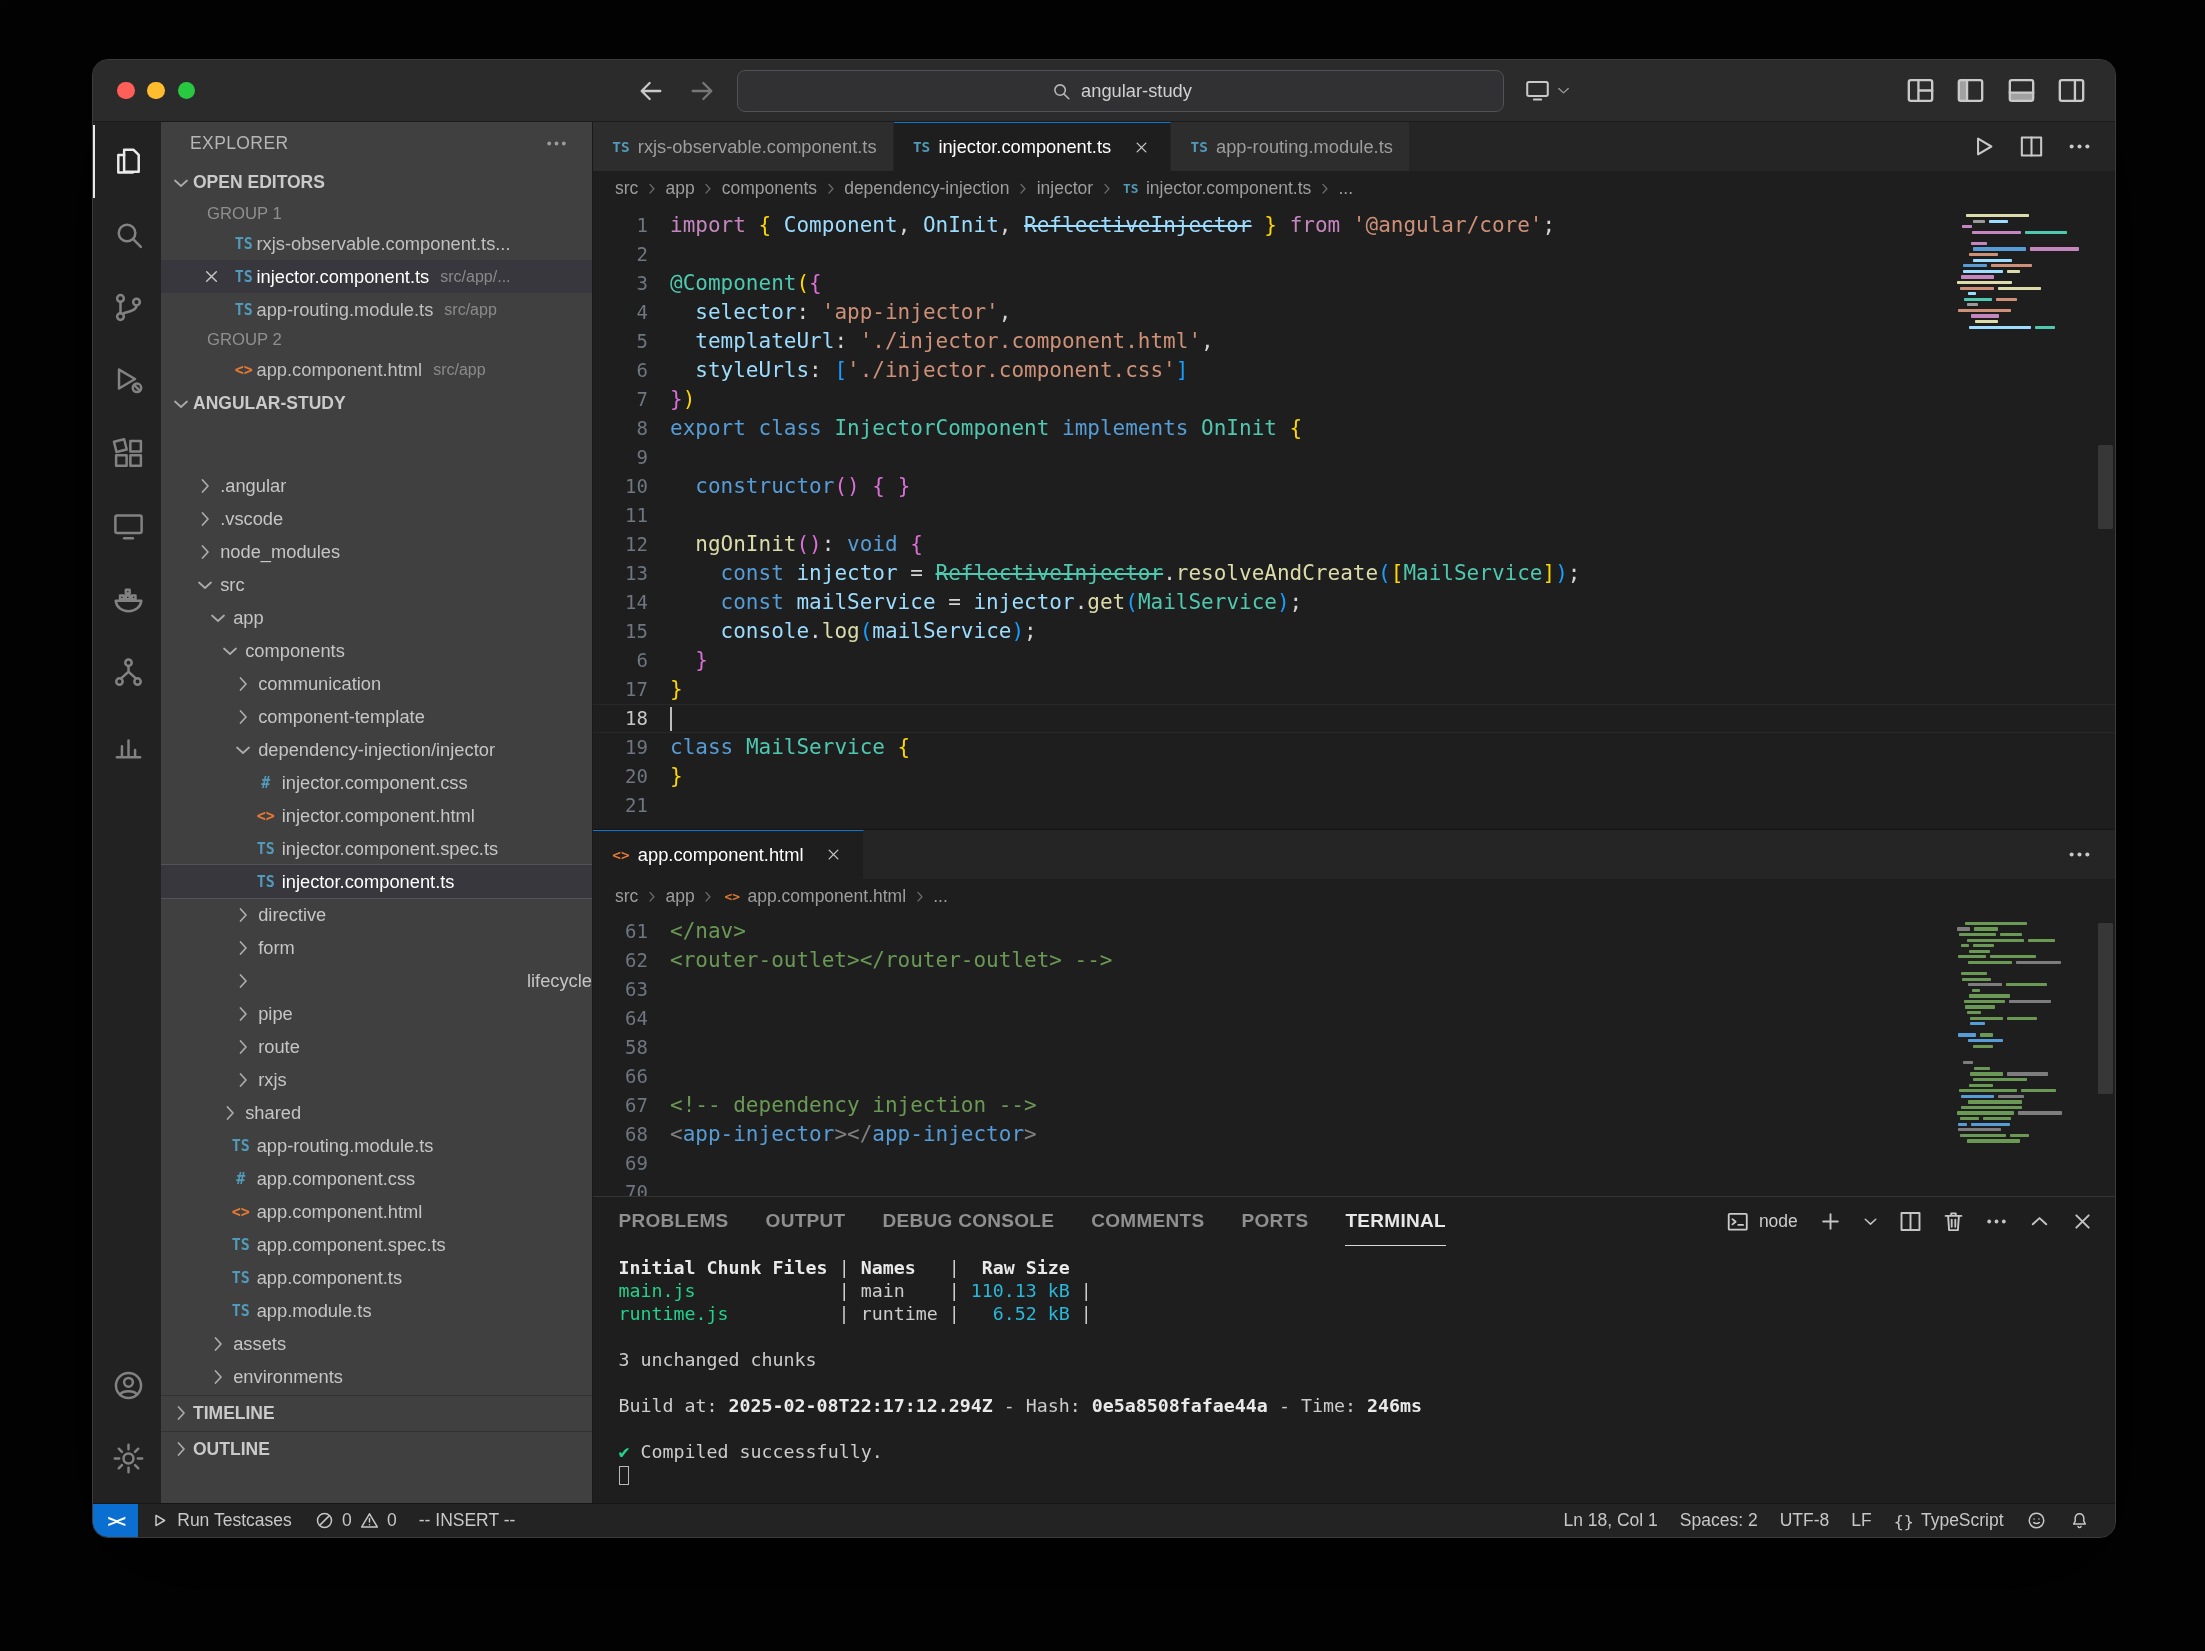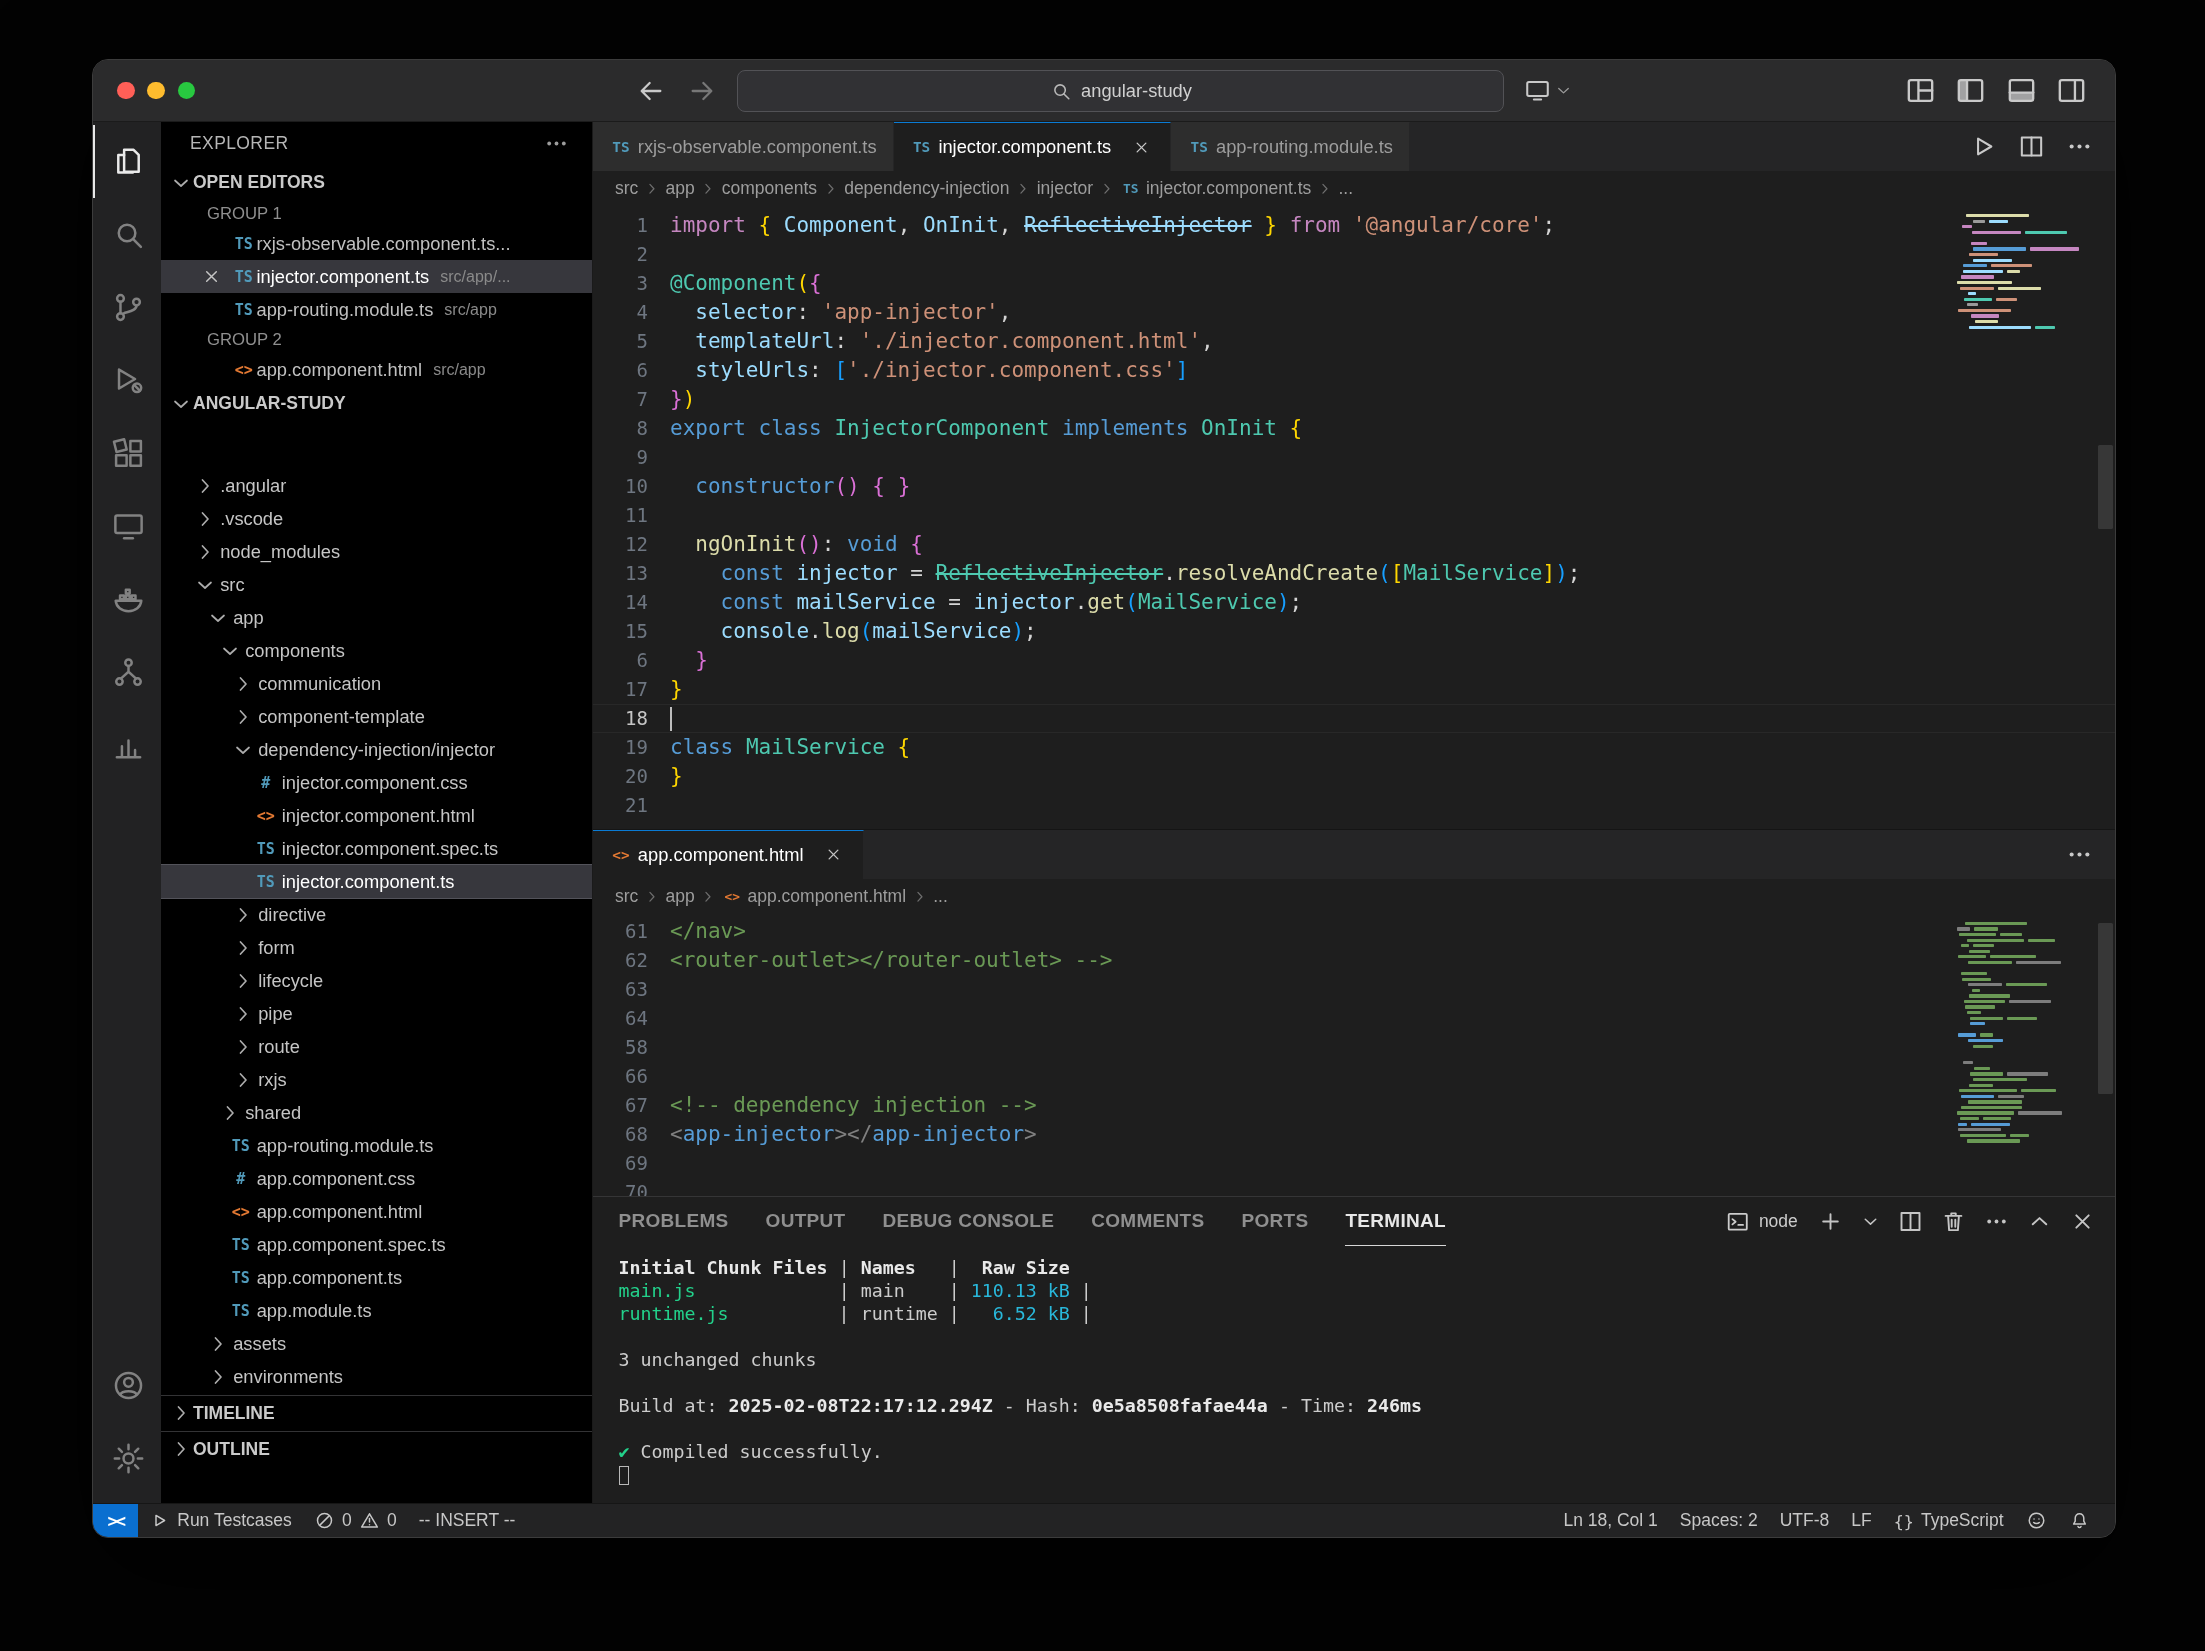--- a/index.html
+++ b/index.html
@@ -28,21 +28,21 @@
 
   
   .main{flex:1;display:flex;min-height:0;}
 
   .activitybar{flex:0 0 68px;background:#222223;display:flex;flex-direction:column;justify-content:space-between;padding:3.2px 0 8px;}
   .ab-item{width:68px;height:73px;display:flex;align-items:center;justify-content:center;color:#828282;border-left:2.4px solid transparent;box-sizing:border-box;}
   .ab-item .icon-slot{width:35px;height:35px;}
   .ab-item.active{color:#eaeaea;border-left-color:#e8e8e8;}
 
   
-  .sidebar{flex:0 0 431px;background:#000000;display:flex;flex-direction:column;overflow:hidden;font-size:18.3px;color:#c0c0c0;}
+  .sidebar{flex:0 0 431px;background:#404040;display:flex;flex-direction:column;overflow:hidden;font-size:18.3px;color:#c0c0c0;}
   .sb-header{flex:0 0 43px;display:flex;align-items:center;padding:0 22px 0 29px;color:#b6b6b6;font-size:17.5px;letter-spacing:0.4px;}
   .sb-header .icon-slot{margin-left:auto;width:27px;height:27px;color:#9c9c9c;}
   .section-header{flex:0 0 35px;height:35px;display:flex;align-items:center;font-weight:700;color:#cacaca;font-size:17.5px;padding-left:8px;}
   .section-header .icon-slot{width:24px;height:24px;color:#ababab;flex:0 0 24px;}
   .section-header.bordered{border-top:0.8px solid #333335;font-weight:700;}
   .oe-group{height:27px;line-height:27px;padding-left:46px;color:#8f8f8f;font-size:16.7px;}
   .oe-row{height:33px;display:flex;align-items:center;padding-left:40px;white-space:nowrap;overflow:hidden;}
   .oe-row.active{background:#37373d;color:#fff;}
   .oe-close{width:30px;height:24px;flex:0 0 30px;color:#c5c5c5;display:inline-flex;align-items:center;}
   .oe-close svg{width:21px;height:21px;}
@@ -466,21 +466,21 @@
             <span class="tree-label">directive</span>
           </div>
           <div class="tree-row" style="padding-left: 70px;">
             <span class="icon-slot sm">
               <svg viewBox="0 0 24 24" fill="none" stroke="currentColor" stroke-width="1.7" stroke-linecap="round" stroke-linejoin="round">
                 <path d="M9.5 6L15 12l-5.5 6"></path>
               </svg>
             </span>
             <span class="tree-label">form</span>
           </div>
-          <div class="tree-row" style="padding-left: 70px;">
+          <div class="tree-row" style="padding-left: 70px; justify-content: space-between;">
             <span class="icon-slot sm">
               <svg viewBox="0 0 24 24" fill="none" stroke="currentColor" stroke-width="1.7" stroke-linecap="round" stroke-linejoin="round">
                 <path d="M9.5 6L15 12l-5.5 6"></path>
               </svg>
             </span>
             <span class="tree-label">lifecycle</span>
           </div>
           <div class="tree-row" style="padding-left: 70px;">
             <span class="icon-slot sm">
               <svg viewBox="0 0 24 24" fill="none" stroke="currentColor" stroke-width="1.7" stroke-linecap="round" stroke-linejoin="round">

